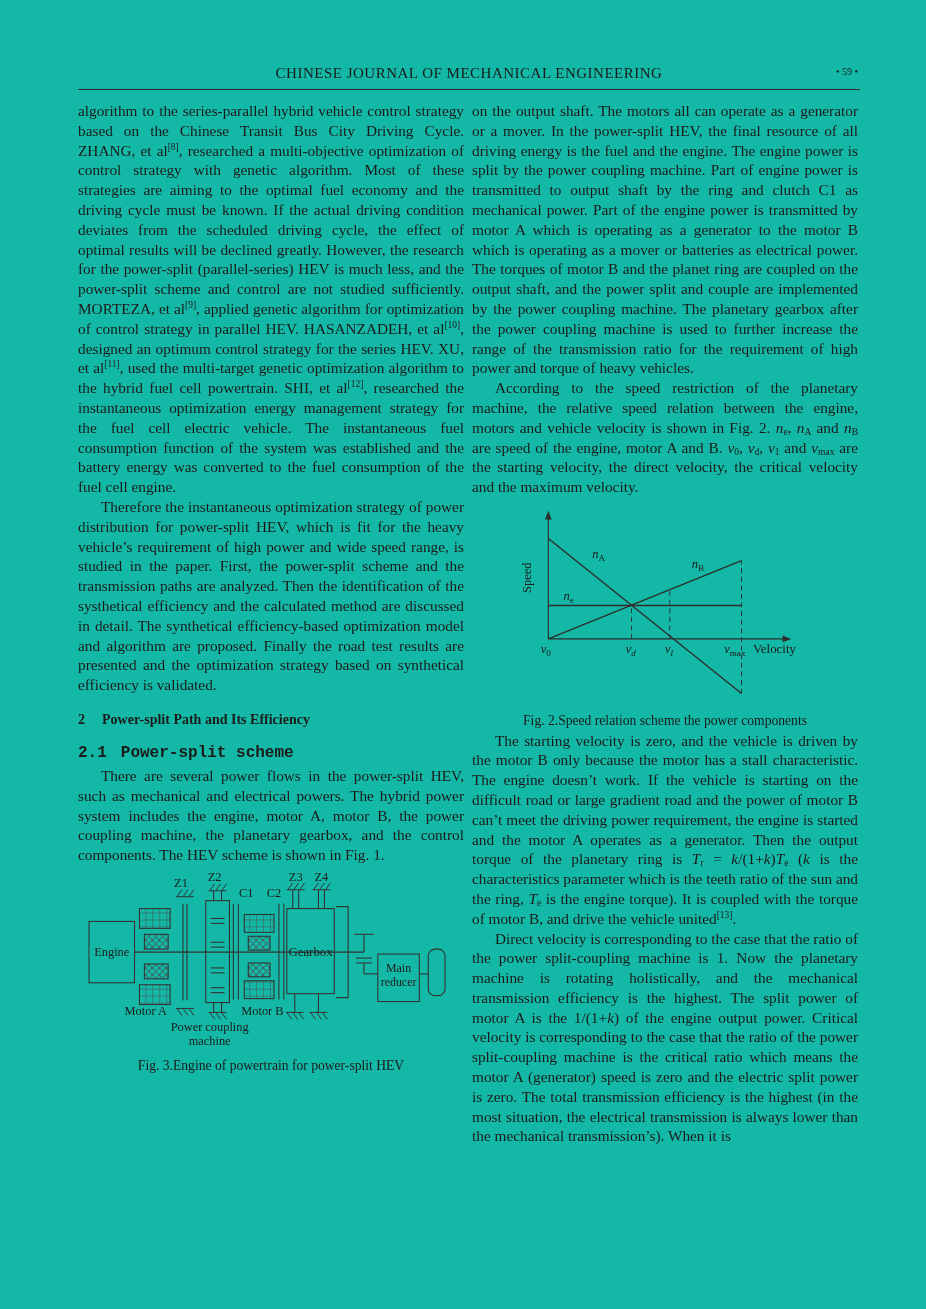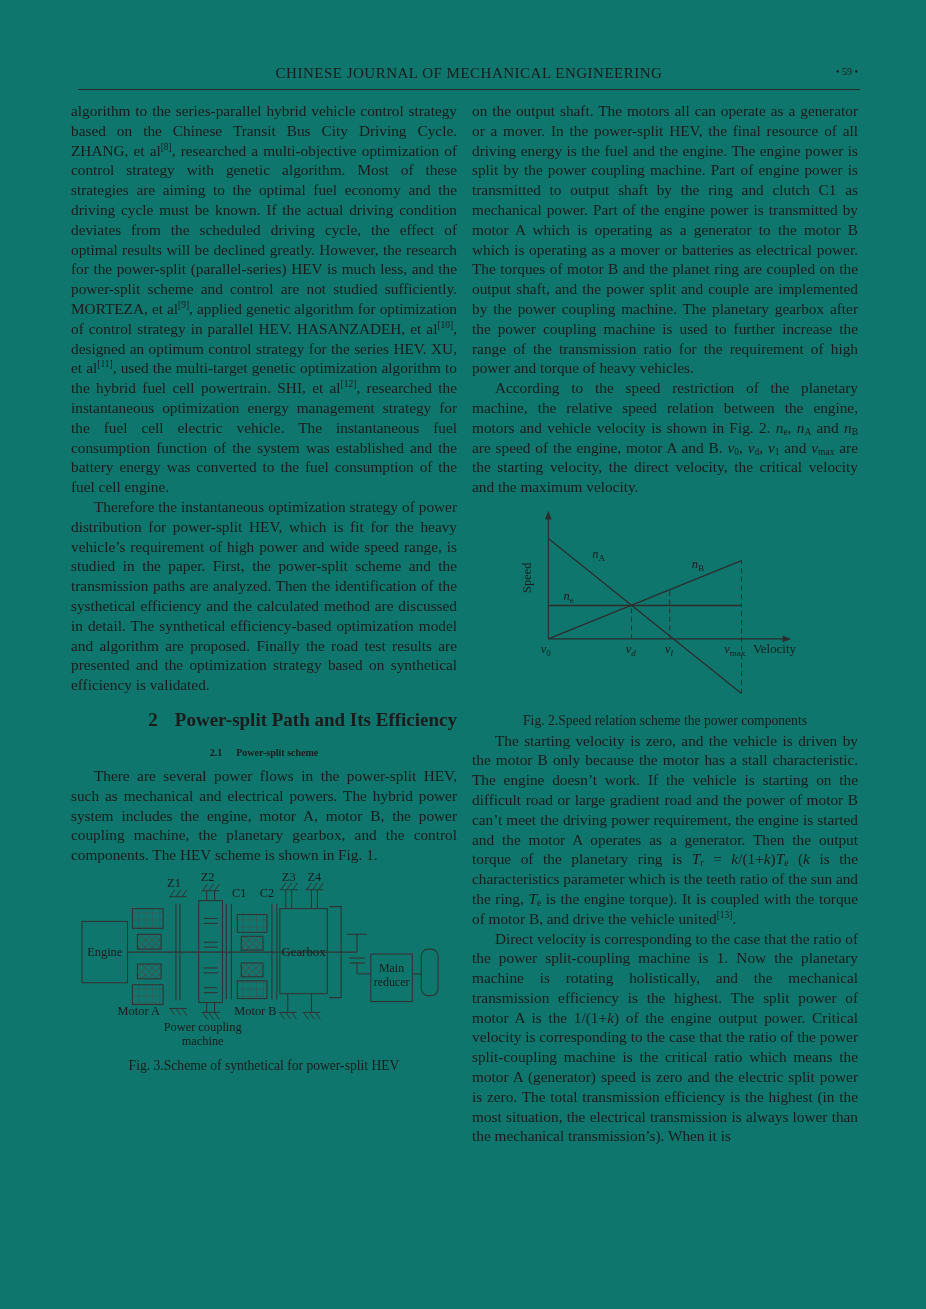--- a/index.html
+++ b/index.html
@@ -1,30 +1,30 @@
 <!DOCTYPE html>
 <html><head>
 <meta charset="utf-8">
 <style>
   html,body{margin:0;padding:0;background:#9a9a9a;}
-  .page{position:relative;width:926px;height:1309px;background:#0f766e;overflow:hidden;
+  .page{position:relative;width:926px;height:1309px;background:#14b8a6;overflow:hidden;
         font-family:"Liberation Serif",serif;color:#1b1b1b;}
   .header{position:absolute;left:78px;top:63px;width:782px;height:26px;border-bottom:1.6px solid #2a2a2a;}
   .journal{position:absolute;left:0;right:0;top:2px;text-align:center;font-size:15px;letter-spacing:.5px;}
   .pagenum{position:absolute;right:2px;top:3px;font-size:10px;}
   .col{position:absolute;top:101px;width:386px;font-size:15.3px;line-height:19.8px;text-align:justify;}
-  .col-left{left:71px;}
+  .col-left{left:78px;}
   .col-right{left:472px;}
   p.para{margin:0;}
   p.indent{text-indent:1.5em;}
   sup{font-size:.62em;line-height:0;vertical-align:super;}
   sub{font-size:.62em;line-height:0;vertical-align:-0.25em;}
-  .sec{font-weight:bold;font-size:19px;margin:14px 0 12px 0;text-align:right;line-height:22px;}
+  .sec{font-weight:bold;font-size:14px;margin:14px 0 12px 0;text-align:left;line-height:22px;}
   .sec .num{margin-right:17px;}
-  .subsec{font-weight:bold;font-size:10px;margin:8px 0 3px 0;text-align:center;line-height:20px;}
+  .subsec{font-weight:bold;font-size:16px;margin:8px 0 3px 0;text-align:left;line-height:20px;font-family:Liberation Mono, monospace;}
   .subsec .num{margin-right:14px;}
   .figwrap{margin:6px 0 0 0;text-align:center;}
   .caption{font-size:13.6px;text-align:center;margin:4px 0 10px 0;text-indent:0;}
   .caption .lab{}
   svg text{font-family:"Liberation Serif",serif;fill:#1b1b1b;}
   svg .it{font-style:italic;}
 </style>
 </head>
 <body>
 
@@ -169,21 +169,21 @@
           <text x="160" y="146">Motor B</text>
           <text x="230" y="86" text-anchor="middle" font-size="13">Gearbox</text>
           <text x="319" y="102" text-anchor="middle" font-size="12">Main</text>
           <text x="319" y="116" text-anchor="middle" font-size="12">reducer</text>
           <text x="128" y="162" text-anchor="middle">Power coupling</text>
           <text x="128" y="176" text-anchor="middle">machine</text>
         </g>
       </svg>
     </div>
     <p class="para caption">
-      <span class="lab">Fig. 3.</span><span>Scheme of synthetical for power-split HEV</span>
+      <span class="lab">Fig. 3.</span><span>Engine of powertrain for power-split HEV</span>
     </p>
 
   </div>
 
   <div class="col col-right">
     <p class="para">on the output shaft. The motors all can operate as a generator or a mover. In the power-split HEV, the final resource of all driving energy is the fuel and the engine. The engine power is split by the power coupling machine. Part of engine power is transmitted to output shaft by the ring and clutch C1 as mechanical power. Part of the engine power is transmitted by motor A which is operating as a generator to the motor B which is operating as a mover or batteries as electrical power. The torques of motor B and the planet ring are coupled on the output shaft, and the power split and couple are implemented by the power coupling machine. The planetary gearbox after the power coupling machine is used to further increase the range of the transmission ratio for the requirement of high power and torque of heavy vehicles.</p>
     <p class="para indent">According to the speed restriction of the planetary machine, the relative speed relation between the engine, motors and vehicle velocity is shown in Fig. 2. <i>n</i><sub>e</sub>, <i>n</i><sub>A</sub> and <i>n</i><sub>B</sub> are speed of the engine, motor A and B. <i>v</i><sub>0</sub>, <i>v</i><sub>d</sub>, <i>v</i><sub>1</sub> and <i>v</i><sub>max</sub> are the starting velocity, the direct velocity, the critical velocity and the maximum velocity.</p>
 
     <div class="figwrap">
       <svg width="306" height="203" viewBox="0 0 320 212">

